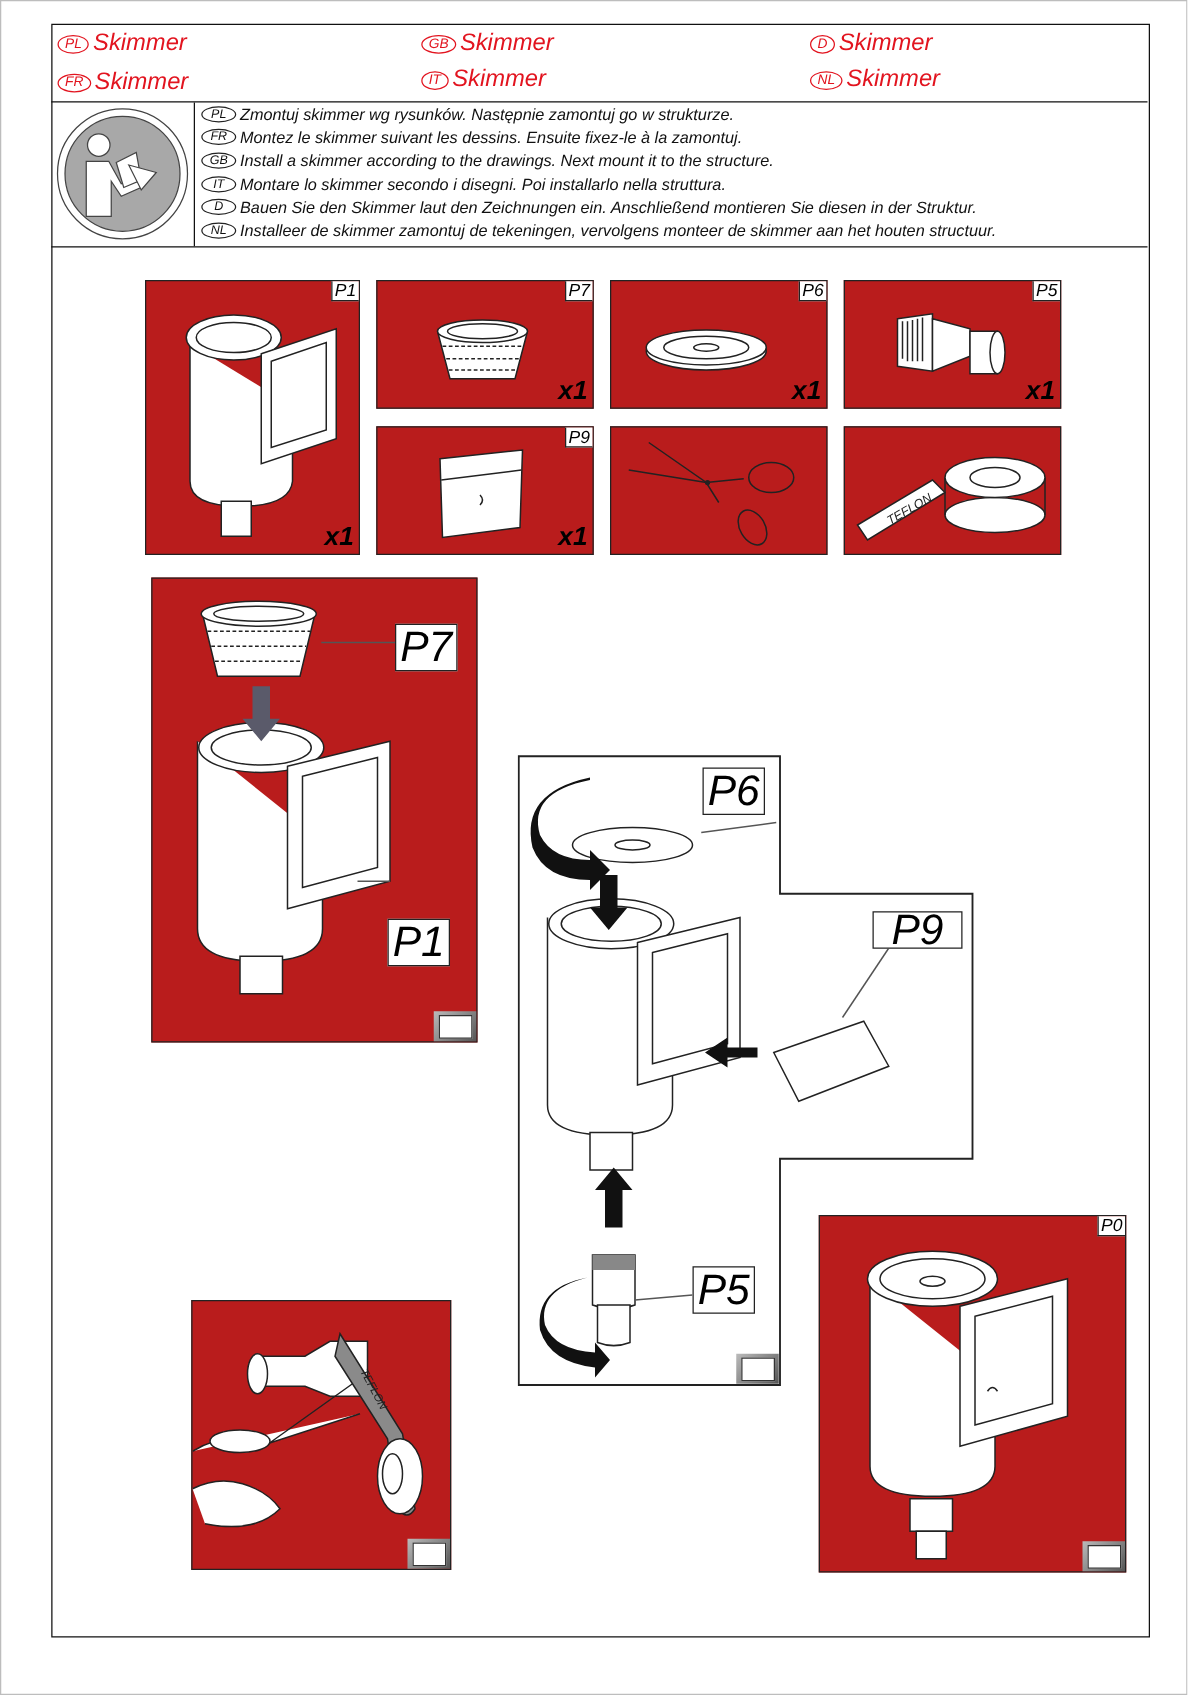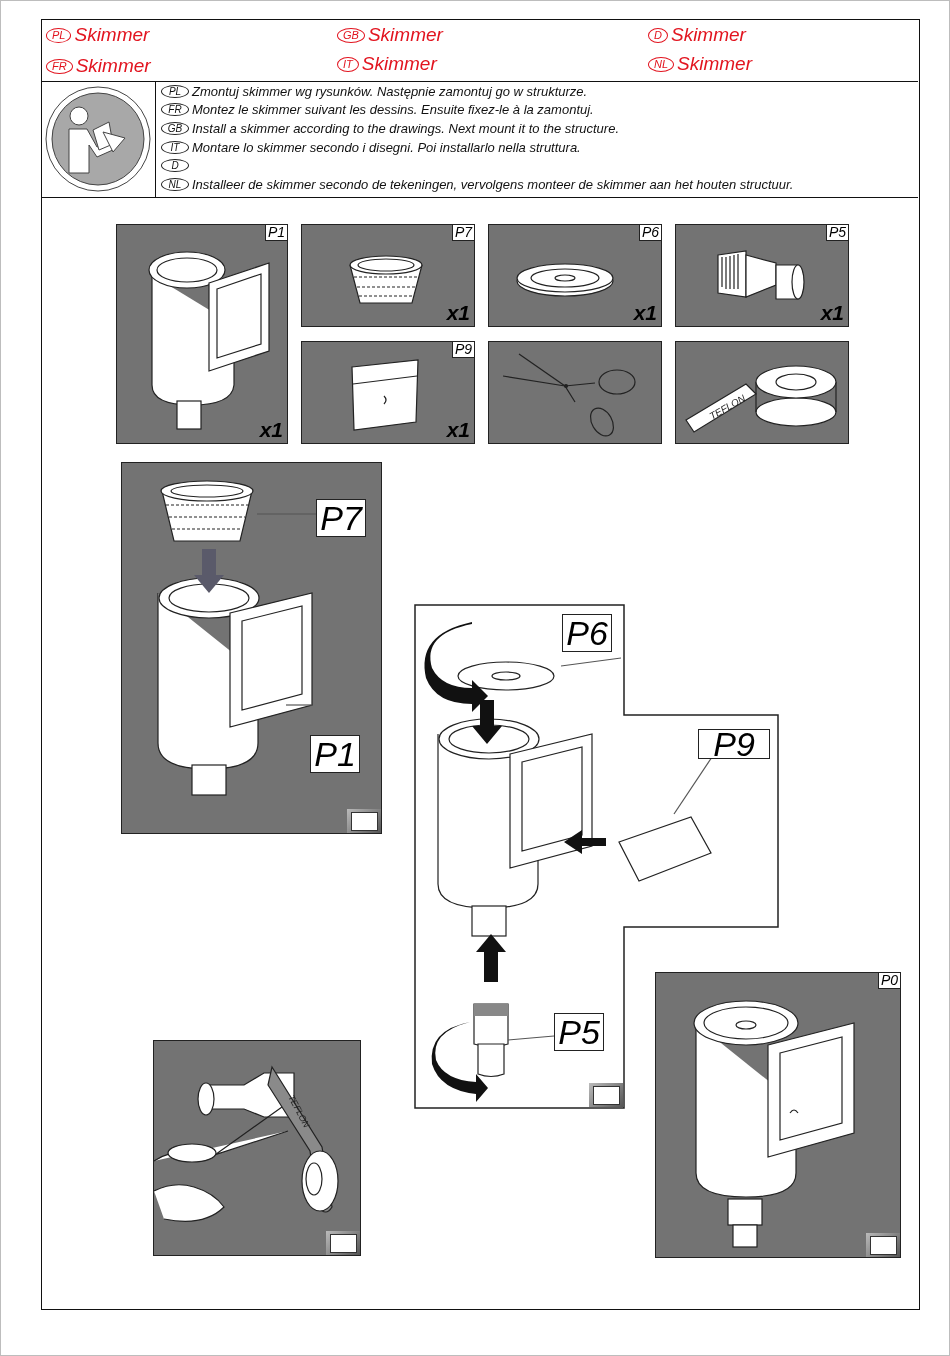--- a/index.html
+++ b/index.html
@@ -7,21 +7,21 @@
   .page-border{position:absolute;left:0;top:0;width:948px;height:1354px;border:1px solid #bdbdbd;}
   .frame{position:absolute;left:41px;top:19px;width:877px;height:1289px;border:1.5px solid #111;}
   .title-row{position:absolute;left:41px;top:19px;width:877px;height:62px;border-bottom:1.5px solid #111;}
   .title{position:absolute;display:flex;align-items:center;color:#e2141f;font-style:italic;font-size:19px;}
   .lang-oval{display:inline-block;border:1px solid #e2141f;border-radius:50%;font-size:11px;font-style:italic;padding:0 5px;line-height:13px;margin-right:3px;color:#e2141f;}
   .instr-row{position:absolute;left:41px;top:82px;width:877px;height:115px;border-bottom:1.5px solid #111;}
   .instr-icon-cell{position:absolute;left:0;top:0;width:114px;height:115px;border-right:1px solid #111;}
   .instr-lines{position:absolute;left:120px;top:0;}
   .instr-line{display:flex;align-items:center;height:18.6px;font-size:13px;font-style:italic;color:#111;}
   .instr-line .oval{display:inline-block;border:1px solid #222;border-radius:50%;font-size:10px;font-style:italic;padding:0 4px;line-height:11px;margin-right:3px;min-width:18px;text-align:center;}
-  .box{position:absolute;border:1.5px solid #222;background:#737373;}
+  .box{position:absolute;border:1.5px solid #222;background:#b91c1c;}
   .ptag{position:absolute;top:0;right:0;border-left:1px solid #222;border-bottom:1px solid #222;font-style:italic;font-size:14px;padding:0 2px;line-height:15px;background:#fff;}
   .qty{position:absolute;right:4px;bottom:1px;font-style:italic;font-weight:bold;font-size:21px;}
   .callout{position:absolute;border:1.5px solid #222;background:#fff;font-style:italic;font-size:34px;line-height:36px;text-align:center;}
   .stepbox{position:absolute;right:0;bottom:0;width:34px;height:24px;background:linear-gradient(135deg,#bbb,#555);}
   .stepbox::after{content:"";position:absolute;left:4px;top:3px;width:25px;height:17px;background:#fff;border:1px solid #333;}
   svg{position:absolute;left:0;top:0;}
 </style>
 </head>
 <body>
 
@@ -78,24 +78,25 @@
     <div class="instr-line">
         <span class="oval">GB</span>
         <span>Install a skimmer according to the drawings. Next mount it to the structure.</span>
       </div>
     <div class="instr-line">
         <span class="oval">IT</span>
         <span>Montare lo skimmer secondo i disegni. Poi installarlo nella struttura.</span>
       </div>
     <div class="instr-line">
         <span class="oval">D</span>
+        <span>Bauen Sie den Skimmer laut den Zeichnungen ein. Anschließend montieren Sie diesen in der Struktur.</span>
       </div>
     <div class="instr-line">
         <span class="oval">NL</span>
-        <span>Installeer de skimmer secondo de tekeningen, vervolgens monteer de skimmer aan het houten structuur.</span>
+        <span>Installeer de skimmer zamontuj de tekeningen, vervolgens monteer de skimmer aan het houten structuur.</span>
       </div>
   </div>
 </div>
 
 <div class="box" style="left:116px;top:224px;width:170px;height:218px">
   <svg width="170" height="218" viewBox="0 0 170 218">
     <g fill="#fff" stroke="#222" stroke-width="1.2">
       <path d="M35 50 v110 q0 20 40 20 q40 0 42 -20 v-60"></path>
       <ellipse cx="70" cy="45" rx="38" ry="18"></ellipse>
       <ellipse cx="70" cy="45" rx="30" ry="12"></ellipse>

